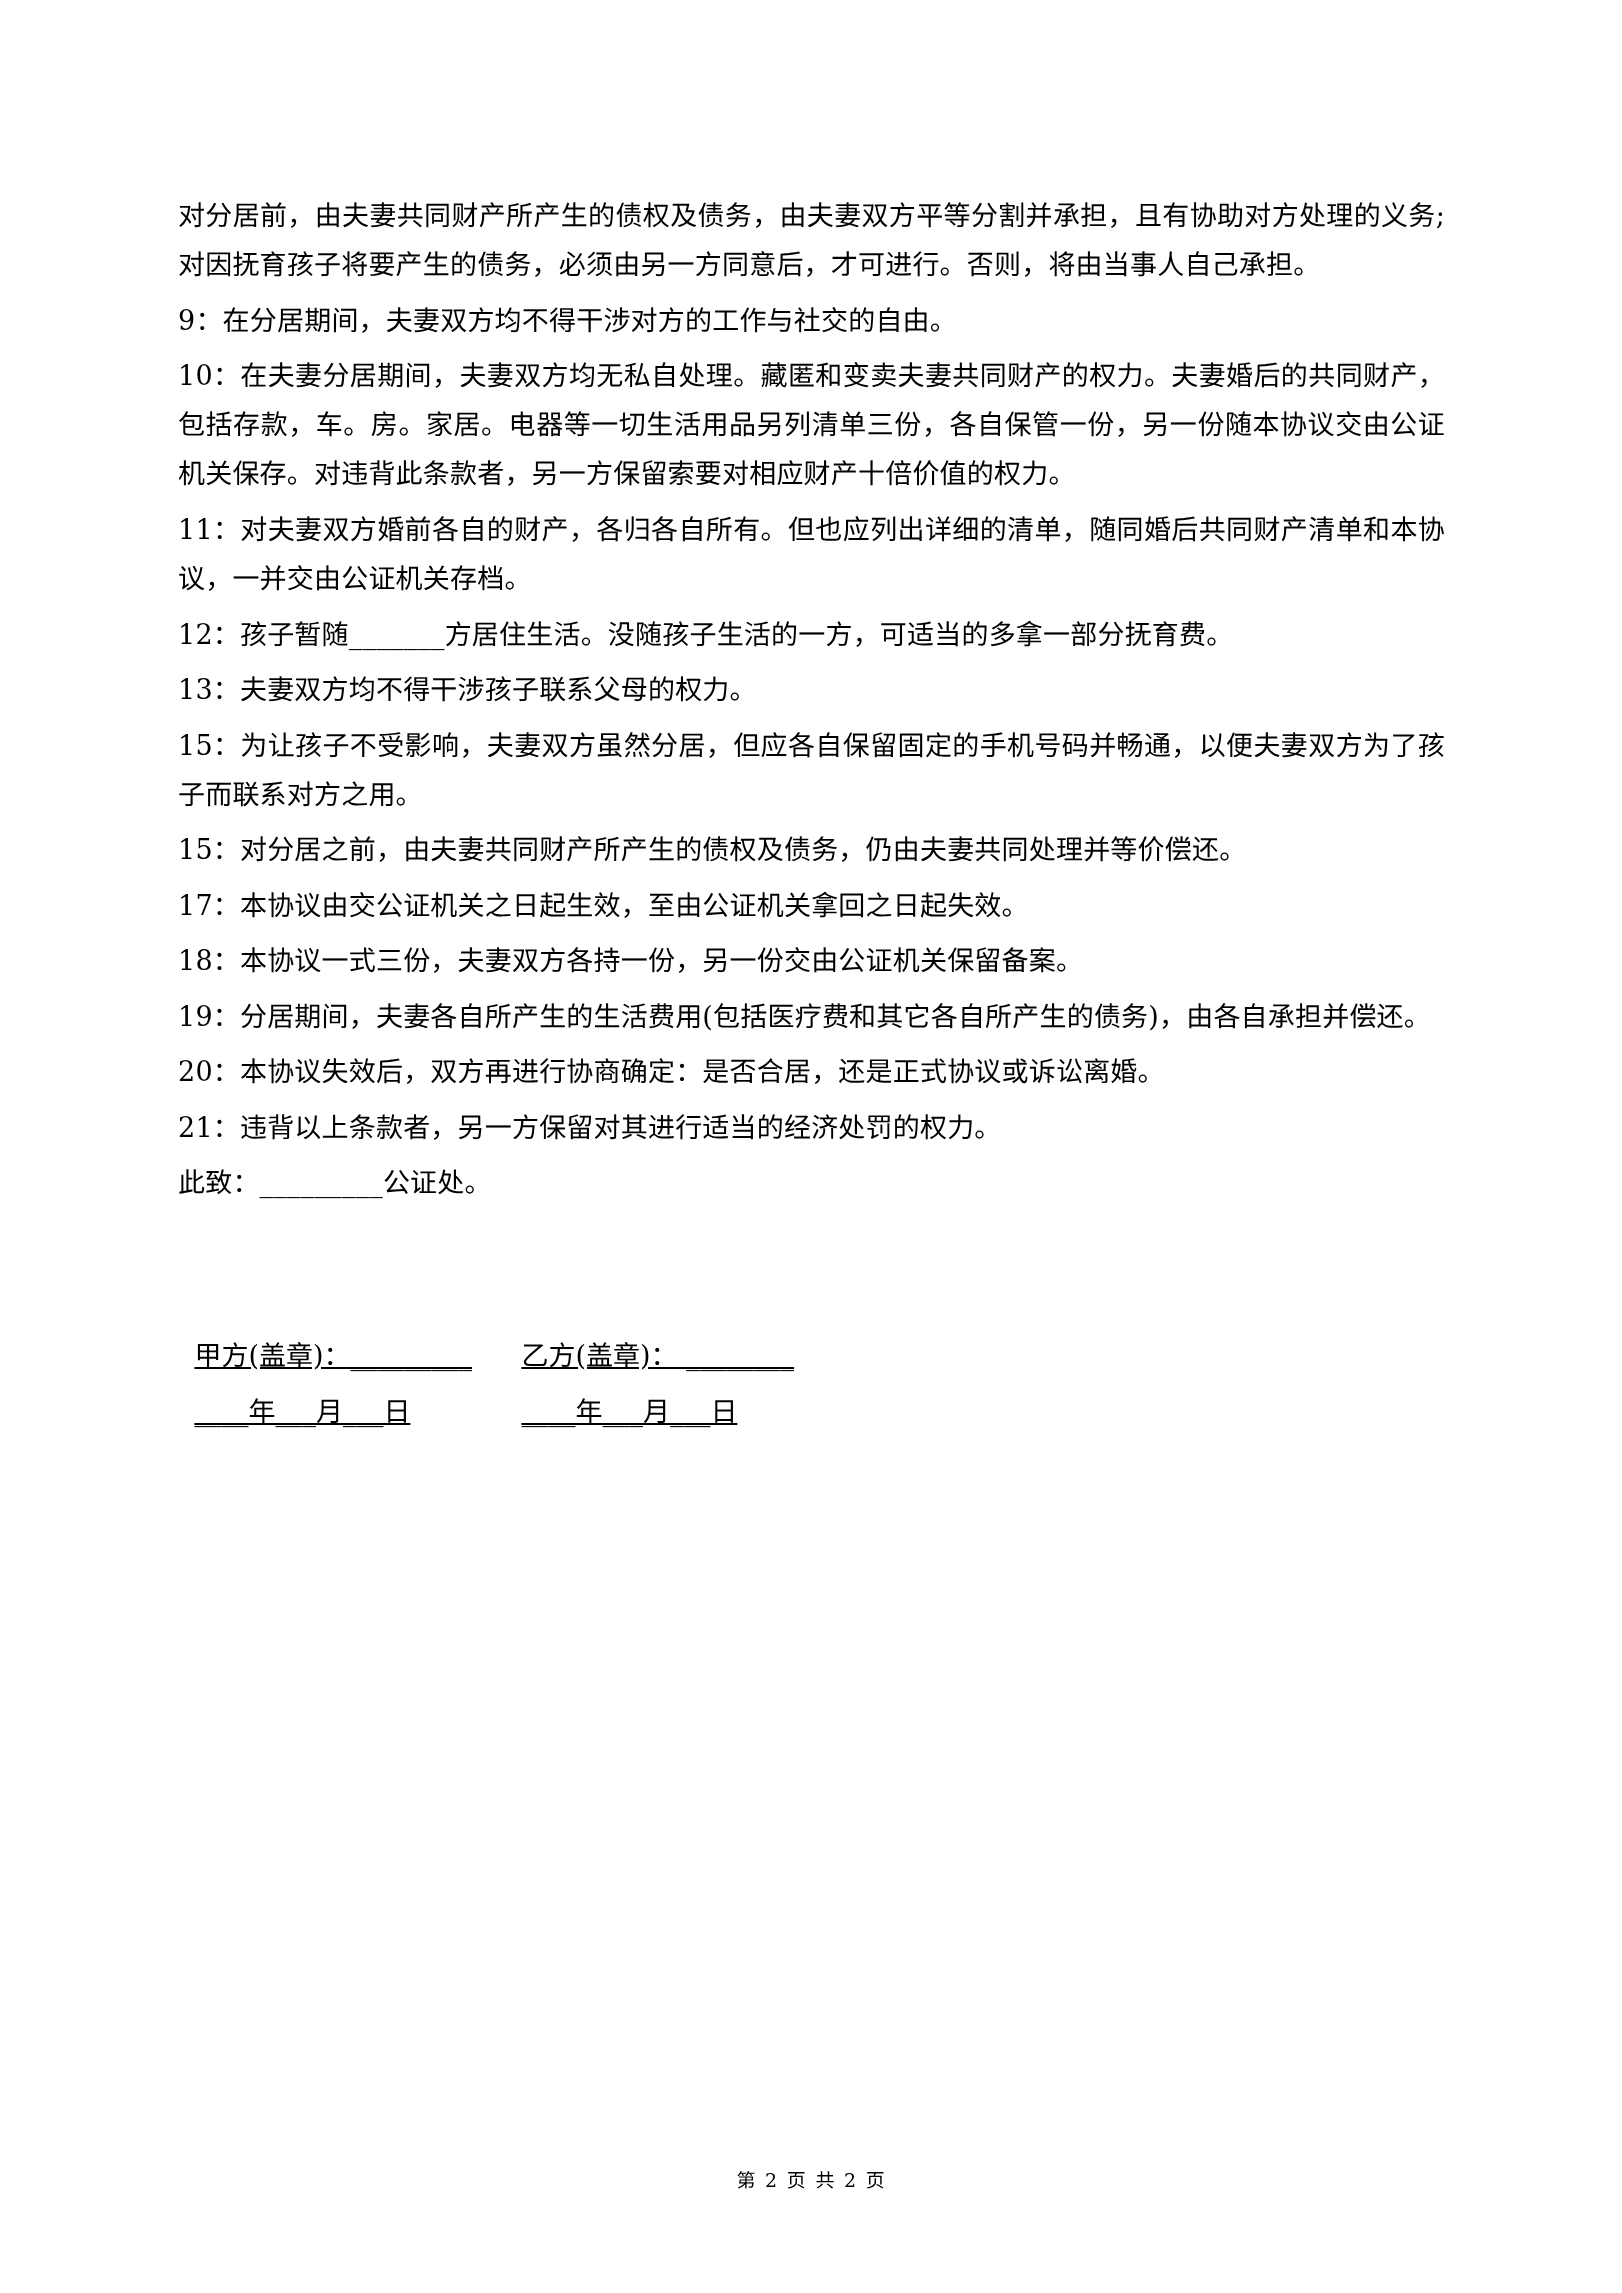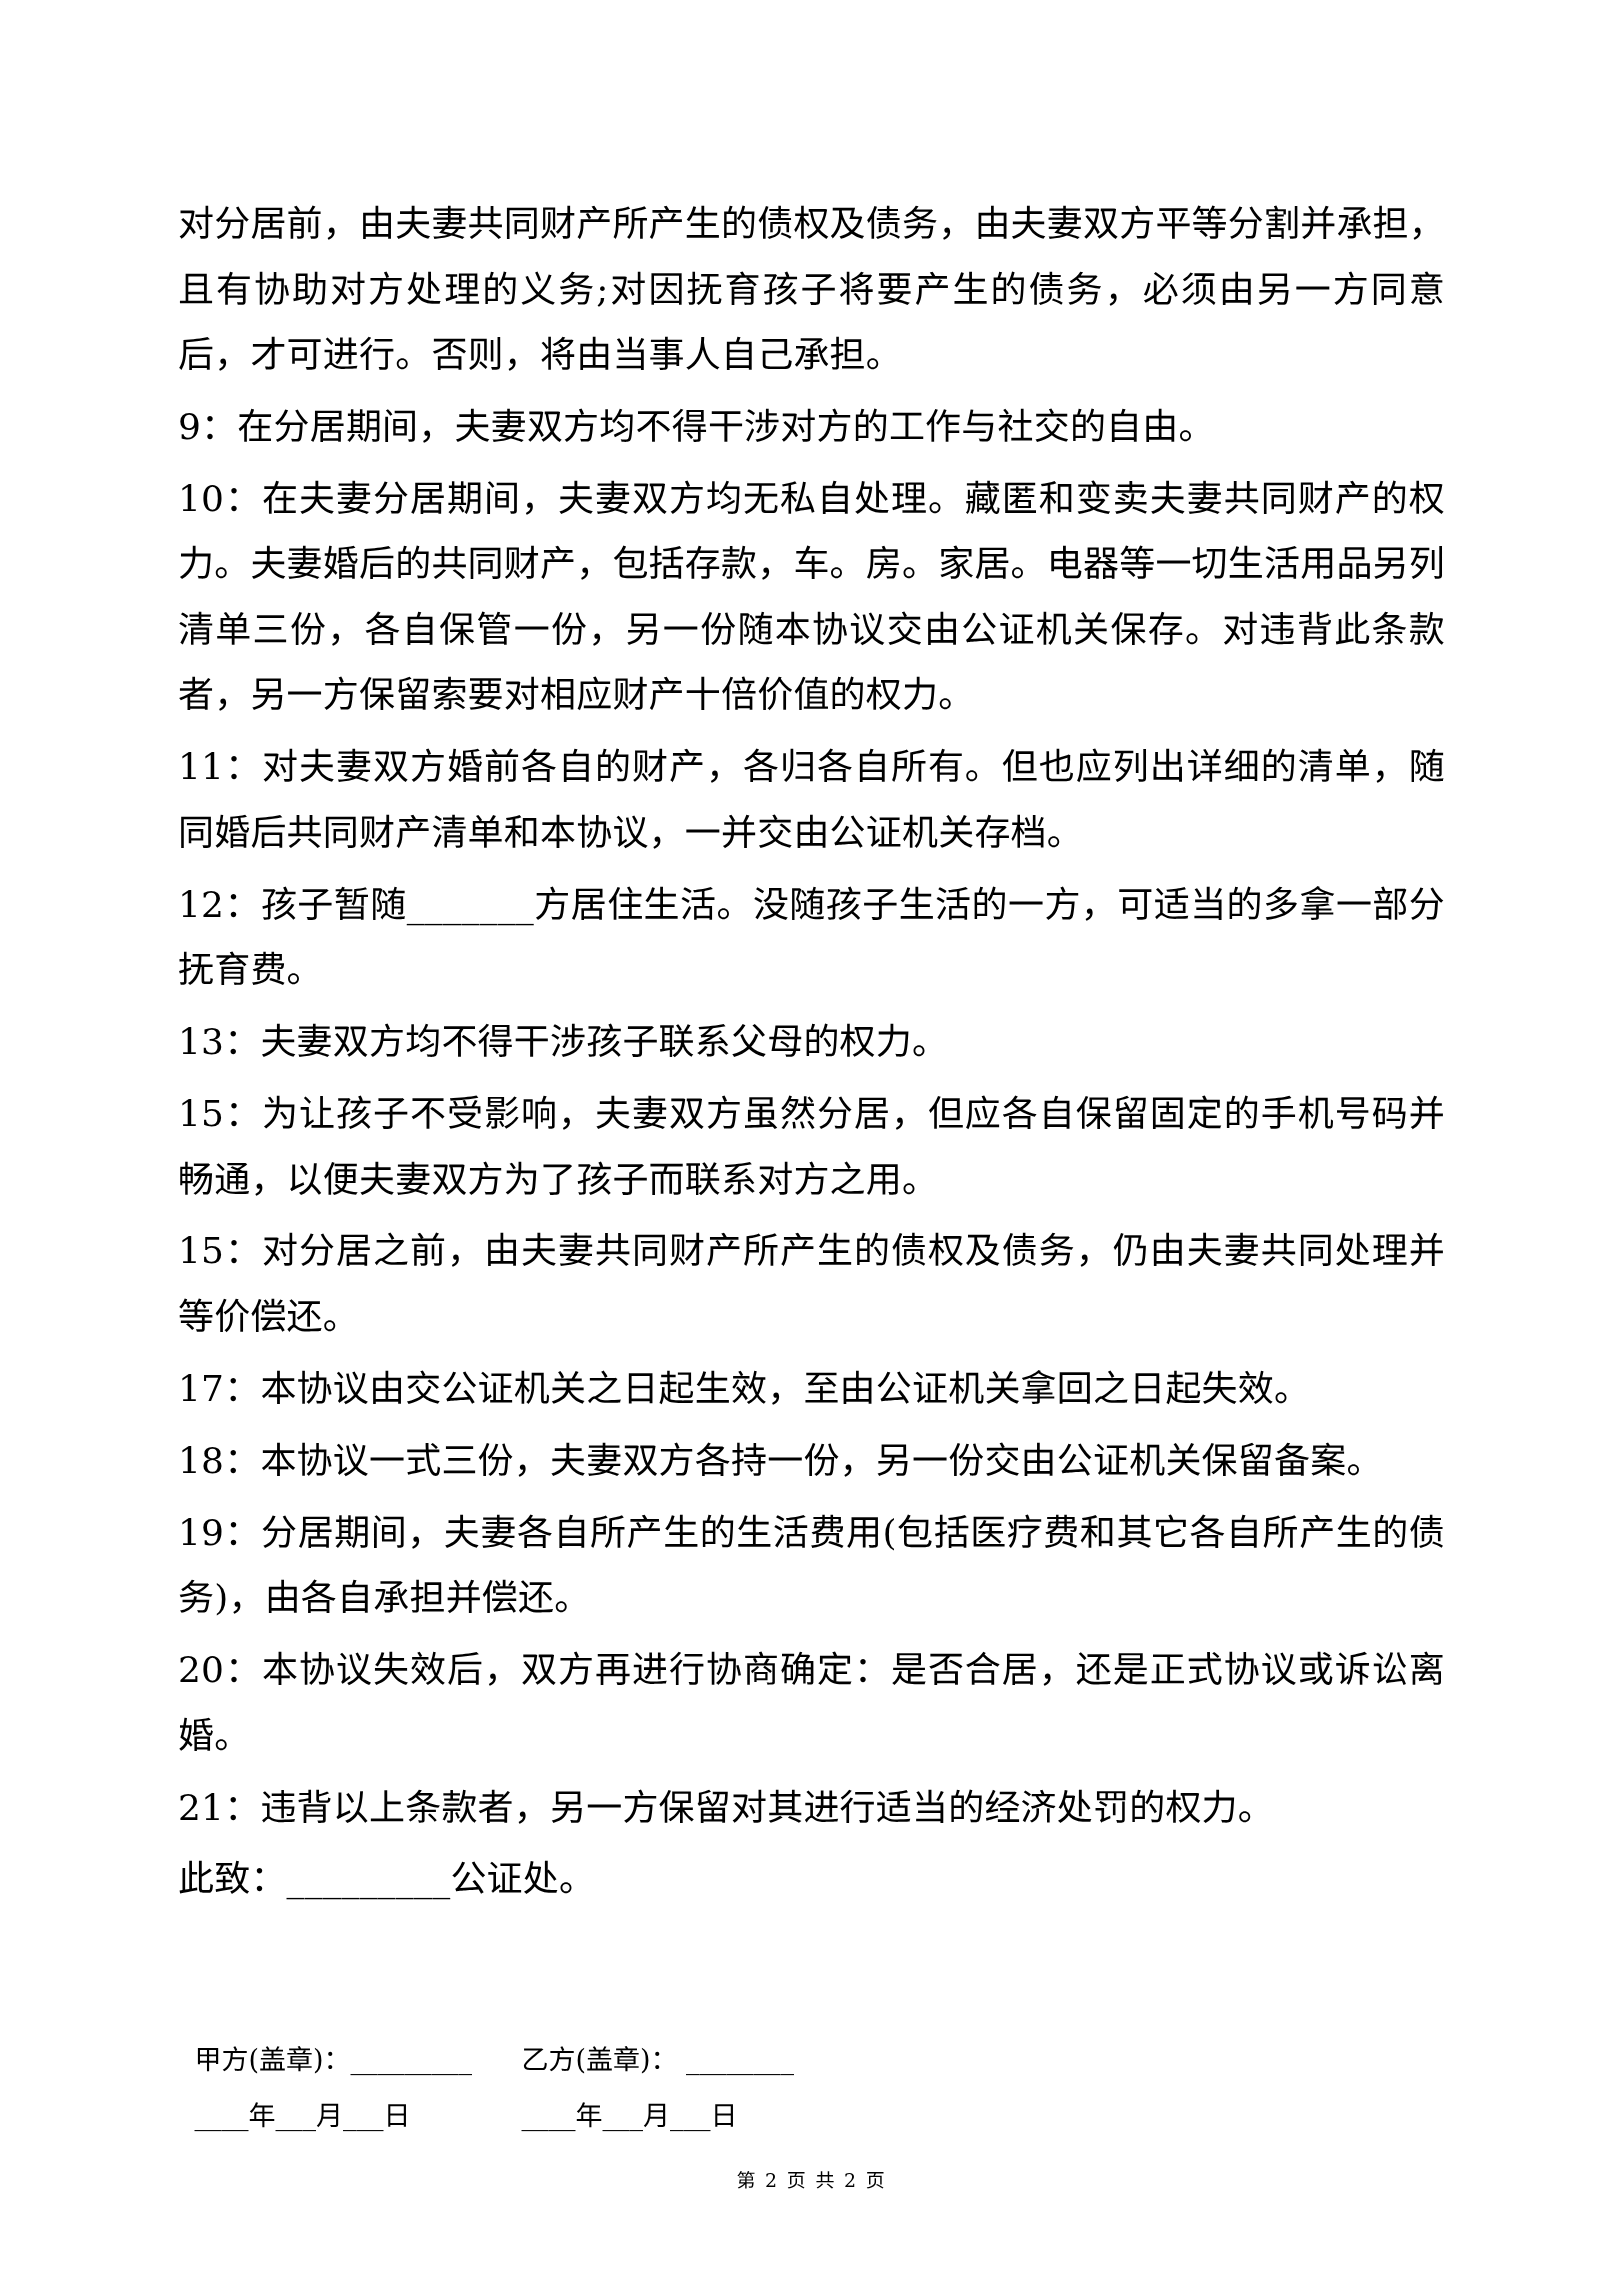--- a/index.html
+++ b/index.html
@@ -16,32 +16,33 @@
     overflow: hidden;
   }
   .page {
     box-sizing: border-box;
     width: 1623px;
     height: 2294px;
     padding: 191px 178px 0 178px;
     position: relative;
   }
   .para {
-    font-size: 36px;
+    font-size: 27px;
     line-height: 1.82;
     text-align: justify;
     text-justify: inter-ideograph;
     margin: 0 0 6.4px 0;
     letter-spacing: 0.2px;
   }
   .blank-line {
     height: 51px;
   }
   .sign-block {
     margin-top: 64px;
+    text-decoration: underline;
   }
   .sign-row {
     display: flex;
     font-size: 27px;
     line-height: 2.0;
     margin-left: 16.4px;
   }
   .sign-col-a {
     width: 327px;
     flex: 0 0 327px;

